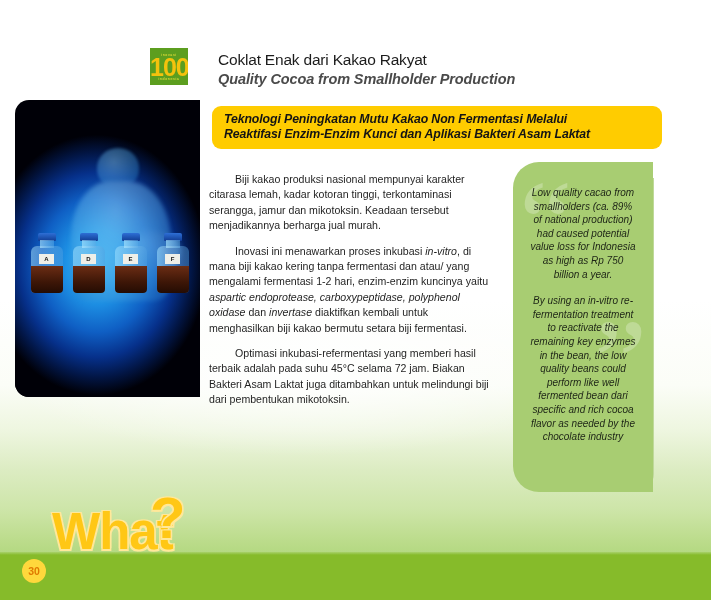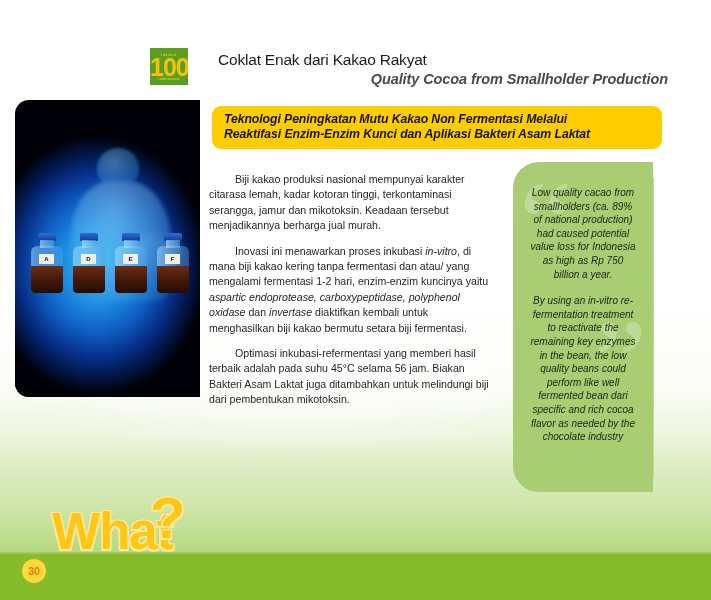--- a/index.html
+++ b/index.html
@@ -210,21 +210,20 @@
   }
   #title-sub {
     font-family: "Liberation Sans", sans-serif;
     font-size: 14.5px;
     font-weight: bold;
     font-style: italic;
     color: #4a4a4a;
     letter-spacing: -0.1px;
     line-height: 19px;
     margin-top: 1px;
-    text-align: right;
   }
 
   
   #banner {
     position: absolute;
     left: 212px; top: 106px;
     width: 450px;
     padding: 6px 12px 7px 12px;
     box-sizing: border-box;
     background: #ffcc00;
@@ -420,21 +419,21 @@
   </div>
 
   <div id="banner">
     <div>Teknologi Peningkatan Mutu Kakao Non Fermentasi Melalui</div>
     <div>Reaktifasi Enzim-Enzim Kunci dan Aplikasi Bakteri Asam Laktat</div>
   </div>
 
   <div id="body-col">
     <p>Biji kakao produksi nasional mempunyai karakter citarasa lemah, kadar kotoran tinggi, terkontaminasi serangga, jamur dan mikotoksin. Keadaan tersebut menjadikannya berharga jual murah.</p>
     <p><span>Inovasi ini menawarkan proses inkubasi </span><span class="it">in-vitro</span><span>, di mana biji kakao kering tanpa fermentasi dan atau/ yang mengalami fermentasi 1-2 hari, enzim-enzim kuncinya yaitu </span><span class="it">aspartic endoprotease, carboxypeptidase, polyphenol oxidase</span><span> dan </span><span class="it">invertase</span><span> diaktifkan kembali untuk menghasilkan biji kakao bermutu setara biji fermentasi.</span></p>
-    <p>Optimasi inkubasi-refermentasi yang memberi hasil terbaik adalah pada suhu 45°C selama 56 jam.  Biakan Bakteri Asam Laktat juga ditambahkan untuk melindungi biji dari pembentukan mikotoksin.</p>
+    <p>Optimasi inkubasi-refermentasi yang memberi hasil terbaik adalah pada suhu 45°C selama 72 jam.  Biakan Bakteri Asam Laktat juga ditambahkan untuk melindungi biji dari pembentukan mikotoksin.</p>
   </div>
 
   <div id="quote-panel-shadow"></div>
   <div id="quote-panel">
     <div id="quote-mark">“</div>
     <div id="quote-mark-close">”</div>
     <div id="quote-text">
       <p>Low quality cacao from smallholders (ca. 89% of national production) had caused potential value loss for Indonesia as high as Rp 750 billion a year.</p>
       <p>By using an in-vitro re-fermentation treatment to reactivate  the remaining key enzymes in the bean,  the low quality beans could perform like well fermented bean dari specific and rich cocoa flavor as  needed by the chocolate industry</p>
     </div>

